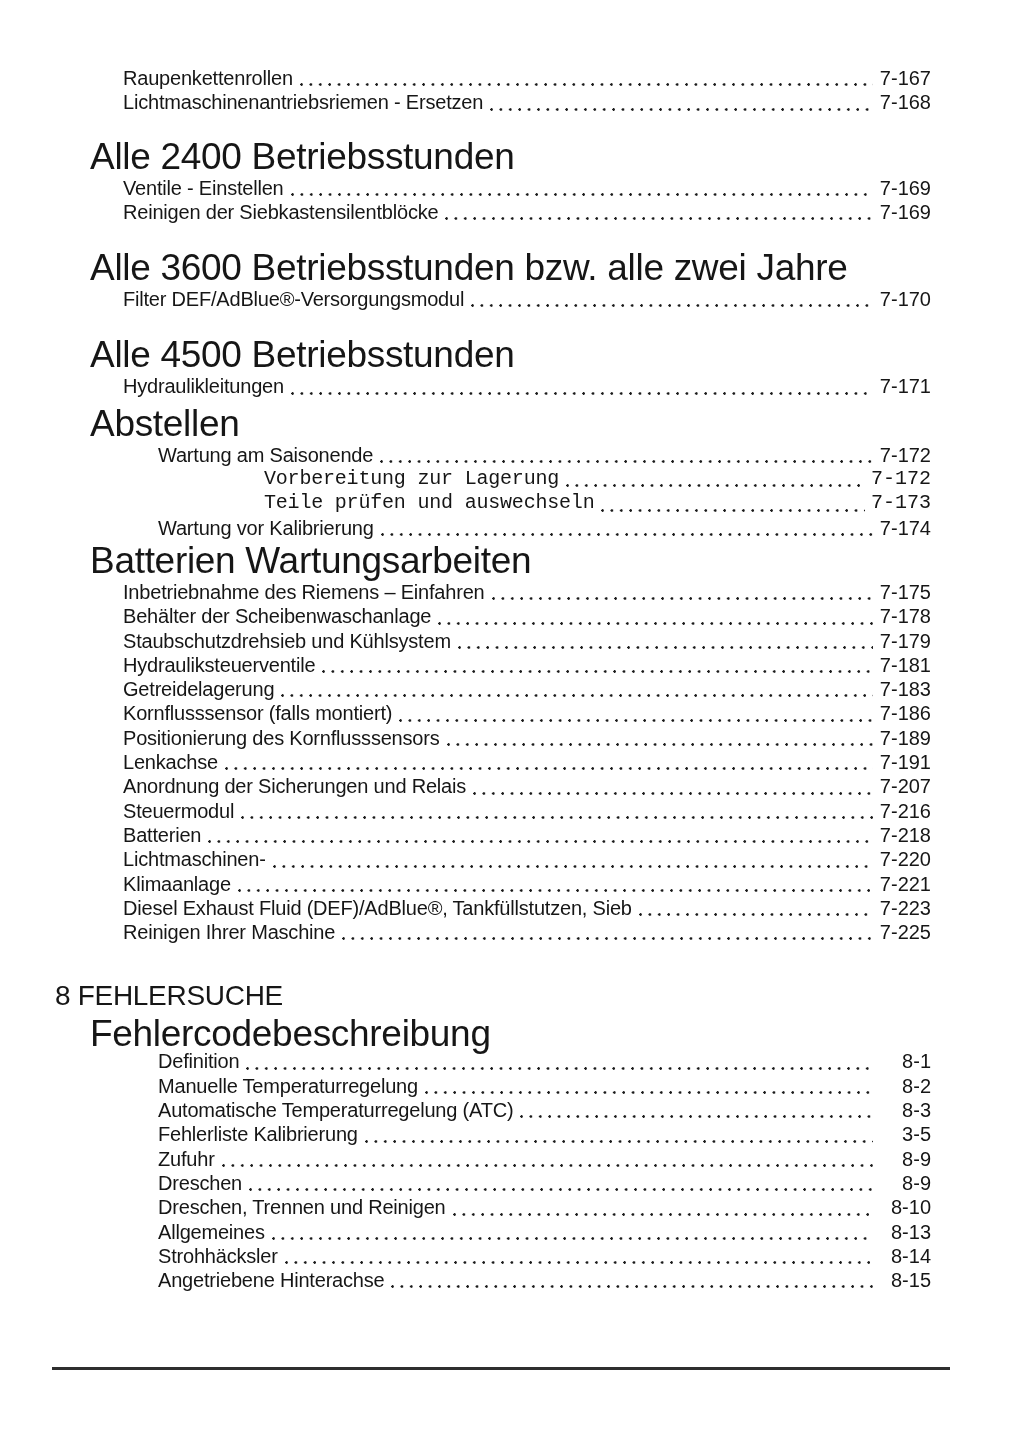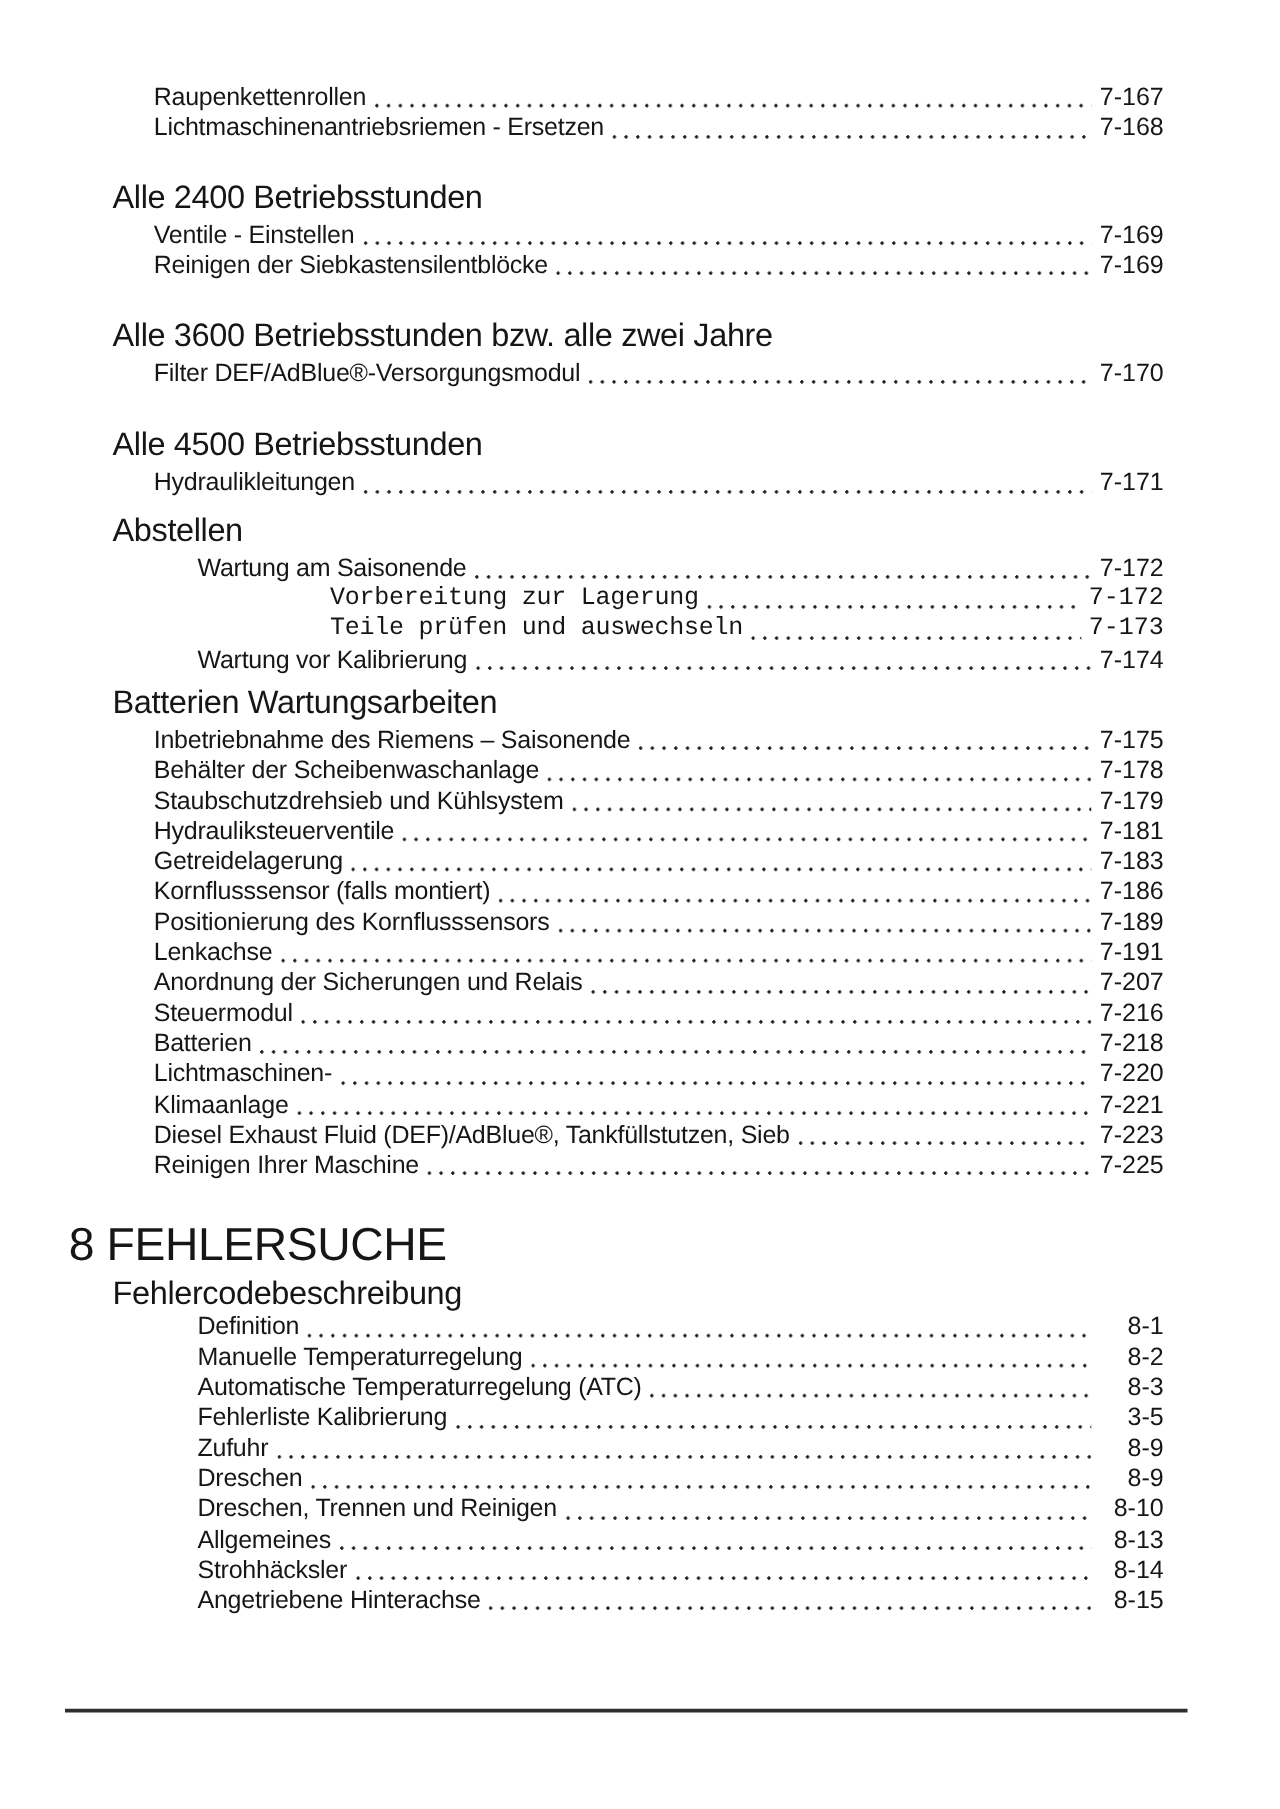--- a/index.html
+++ b/index.html
@@ -25,26 +25,26 @@
     padding-top: 66px;
   }
   .toc-section { margin: 0; }
 
   .heading {
     font-weight: 400;
     white-space: nowrap;
     letter-spacing: -0.3px;
   }
   .heading.h1 {
-    font-size: 37px;
+    font-size: 28px;
     line-height: 38px;
     margin-left: 55px;
   }
   .heading.h2 {
-    font-size: 26px;
+    font-size: 37px;
     line-height: 38px;
     margin-left: 90px;
   }
 
   
   #sec1 { margin-top: 23px; }
   #sec2 { margin-top: 25px; }
   #sec3 { margin-top: 25px; }
   #sec4 { margin-top: 6px;  }
   #sec5 { margin-top: 2px;  }
@@ -167,21 +167,21 @@
             <span class="label">Wartung vor Kalibrierung</span>
             <span class="leader"></span>
             <span class="page-num">7-174</span>
           </div>
         </div>
       </div>
       <div class="toc-section" id="sec5">
         <div class="heading h2">Batterien Wartungsarbeiten</div>
         <div class="rows">
           <div class="toc-row lvl1">
-            <span class="label">Inbetriebnahme des Riemens – Saisonende</span>
+            <span class="label">Inbetriebnahme des Riemens – Einfahren</span>
             <span class="leader"></span>
             <span class="page-num">7-175</span>
           </div>
           <div class="toc-row lvl1">
             <span class="label">Behälter der Scheibenwaschanlage</span>
             <span class="leader"></span>
             <span class="page-num">7-178</span>
           </div>
           <div class="toc-row lvl1">
             <span class="label">Staubschutzdrehsieb und Kühlsystem</span>

